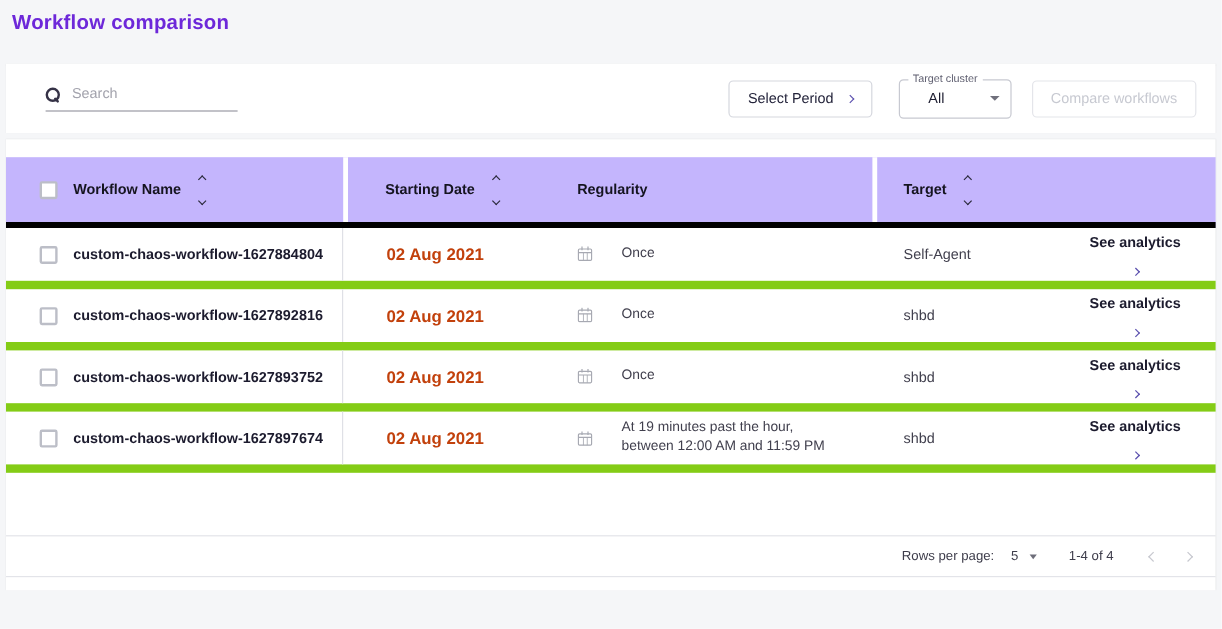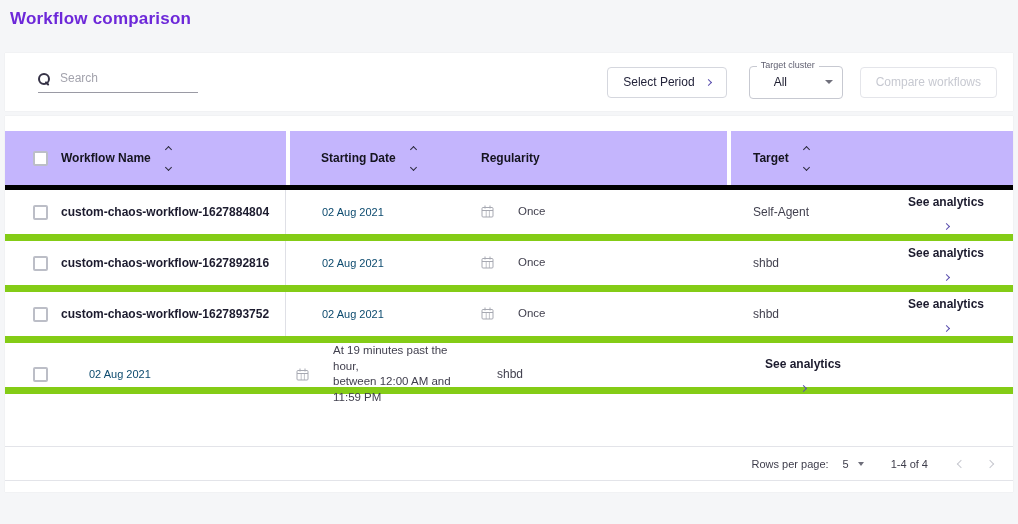--- a/index.html
+++ b/index.html
@@ -70,21 +70,21 @@
   .sort-stack { display:flex; flex-direction:column; gap:13px; margin-left:15px; }
   .sort-chev { width:5px; height:5px; border-top:1.6px solid #2b2a3c; border-right:1.6px solid #2b2a3c; cursor:pointer; }
   .sort-chev.up { transform:rotate(-45deg); }
   .sort-chev.down { transform:rotate(135deg); }
 
   .row { height:51px; border-bottom:7px solid #84cc16; align-items:center; }
   .checkbox { width:15px; height:15px; margin-left:28px; border:2px solid #bcbec7;
     border-radius:2px; background:#fff; cursor:pointer; }
   .cell-name { align-self:stretch; display:flex; align-items:center; padding-left:8px;
     border-right:1px solid #dfe0e6; font-size:12px; font-weight:bold; color:#1c1b2e; }
-  .cell-date { padding-left:36px; font-size:11px; color:#0c4a6e; }
+  .cell-date { padding-left:36px; font-size:14px; color:#c2410c;font-weight:bold; }
   .cell-reg { display:flex; align-items:center; gap:24px; padding-left:10px; }
   .reg-text { font-size:11.5px; color:#403f4d; line-height:1.35; }
   .cal-icon { flex:0 0 auto; display:block; }
   .cell-cluster { padding-left:26px; font-size:12px; color:#403f4d; }
   .cell-action { display:flex; align-items:center; padding-left:19px; gap:15px; cursor:pointer;flex-direction:column; }
   .action-label { font-size:12px; font-weight:bold; color:#1c1b2e; }
 
   .table-spacer { height:52px; }
 
   
@@ -227,20 +227,21 @@
     </div>
     <div class="cell-cluster">shbd</div>
     <div class="cell-action">
       <span class="action-label">See analytics</span>
       <span class="chev right"></span>
     </div>
   </div>
 
   <div class="grid-row row">
     <span class="checkbox"></span>
+    <div class="cell-name">custom-chaos-workflow-1627897674</div>
     <div class="cell-date">02 Aug 2021</div>
     <div class="cell-reg">
       <svg class="cal-icon" width="13" height="13" viewBox="0 0 13 13">
         <rect x="1" y="2.5" width="11" height="9.5" rx="1" fill="none" stroke="#a7a9b2" stroke-width="1"></rect>
         <line x1="4" y1="0.5" x2="4" y2="3.5" stroke="#a7a9b2" stroke-width="1"></line>
         <line x1="9" y1="0.5" x2="9" y2="3.5" stroke="#a7a9b2" stroke-width="1"></line>
         <line x1="1" y1="5.5" x2="12" y2="5.5" stroke="#a7a9b2" stroke-width="1"></line>
         <line x1="5.2" y1="5.5" x2="5.2" y2="12" stroke="#a7a9b2" stroke-width="0.7"></line>
         <line x1="8.4" y1="5.5" x2="8.4" y2="12" stroke="#a7a9b2" stroke-width="0.7"></line>
       </svg>

